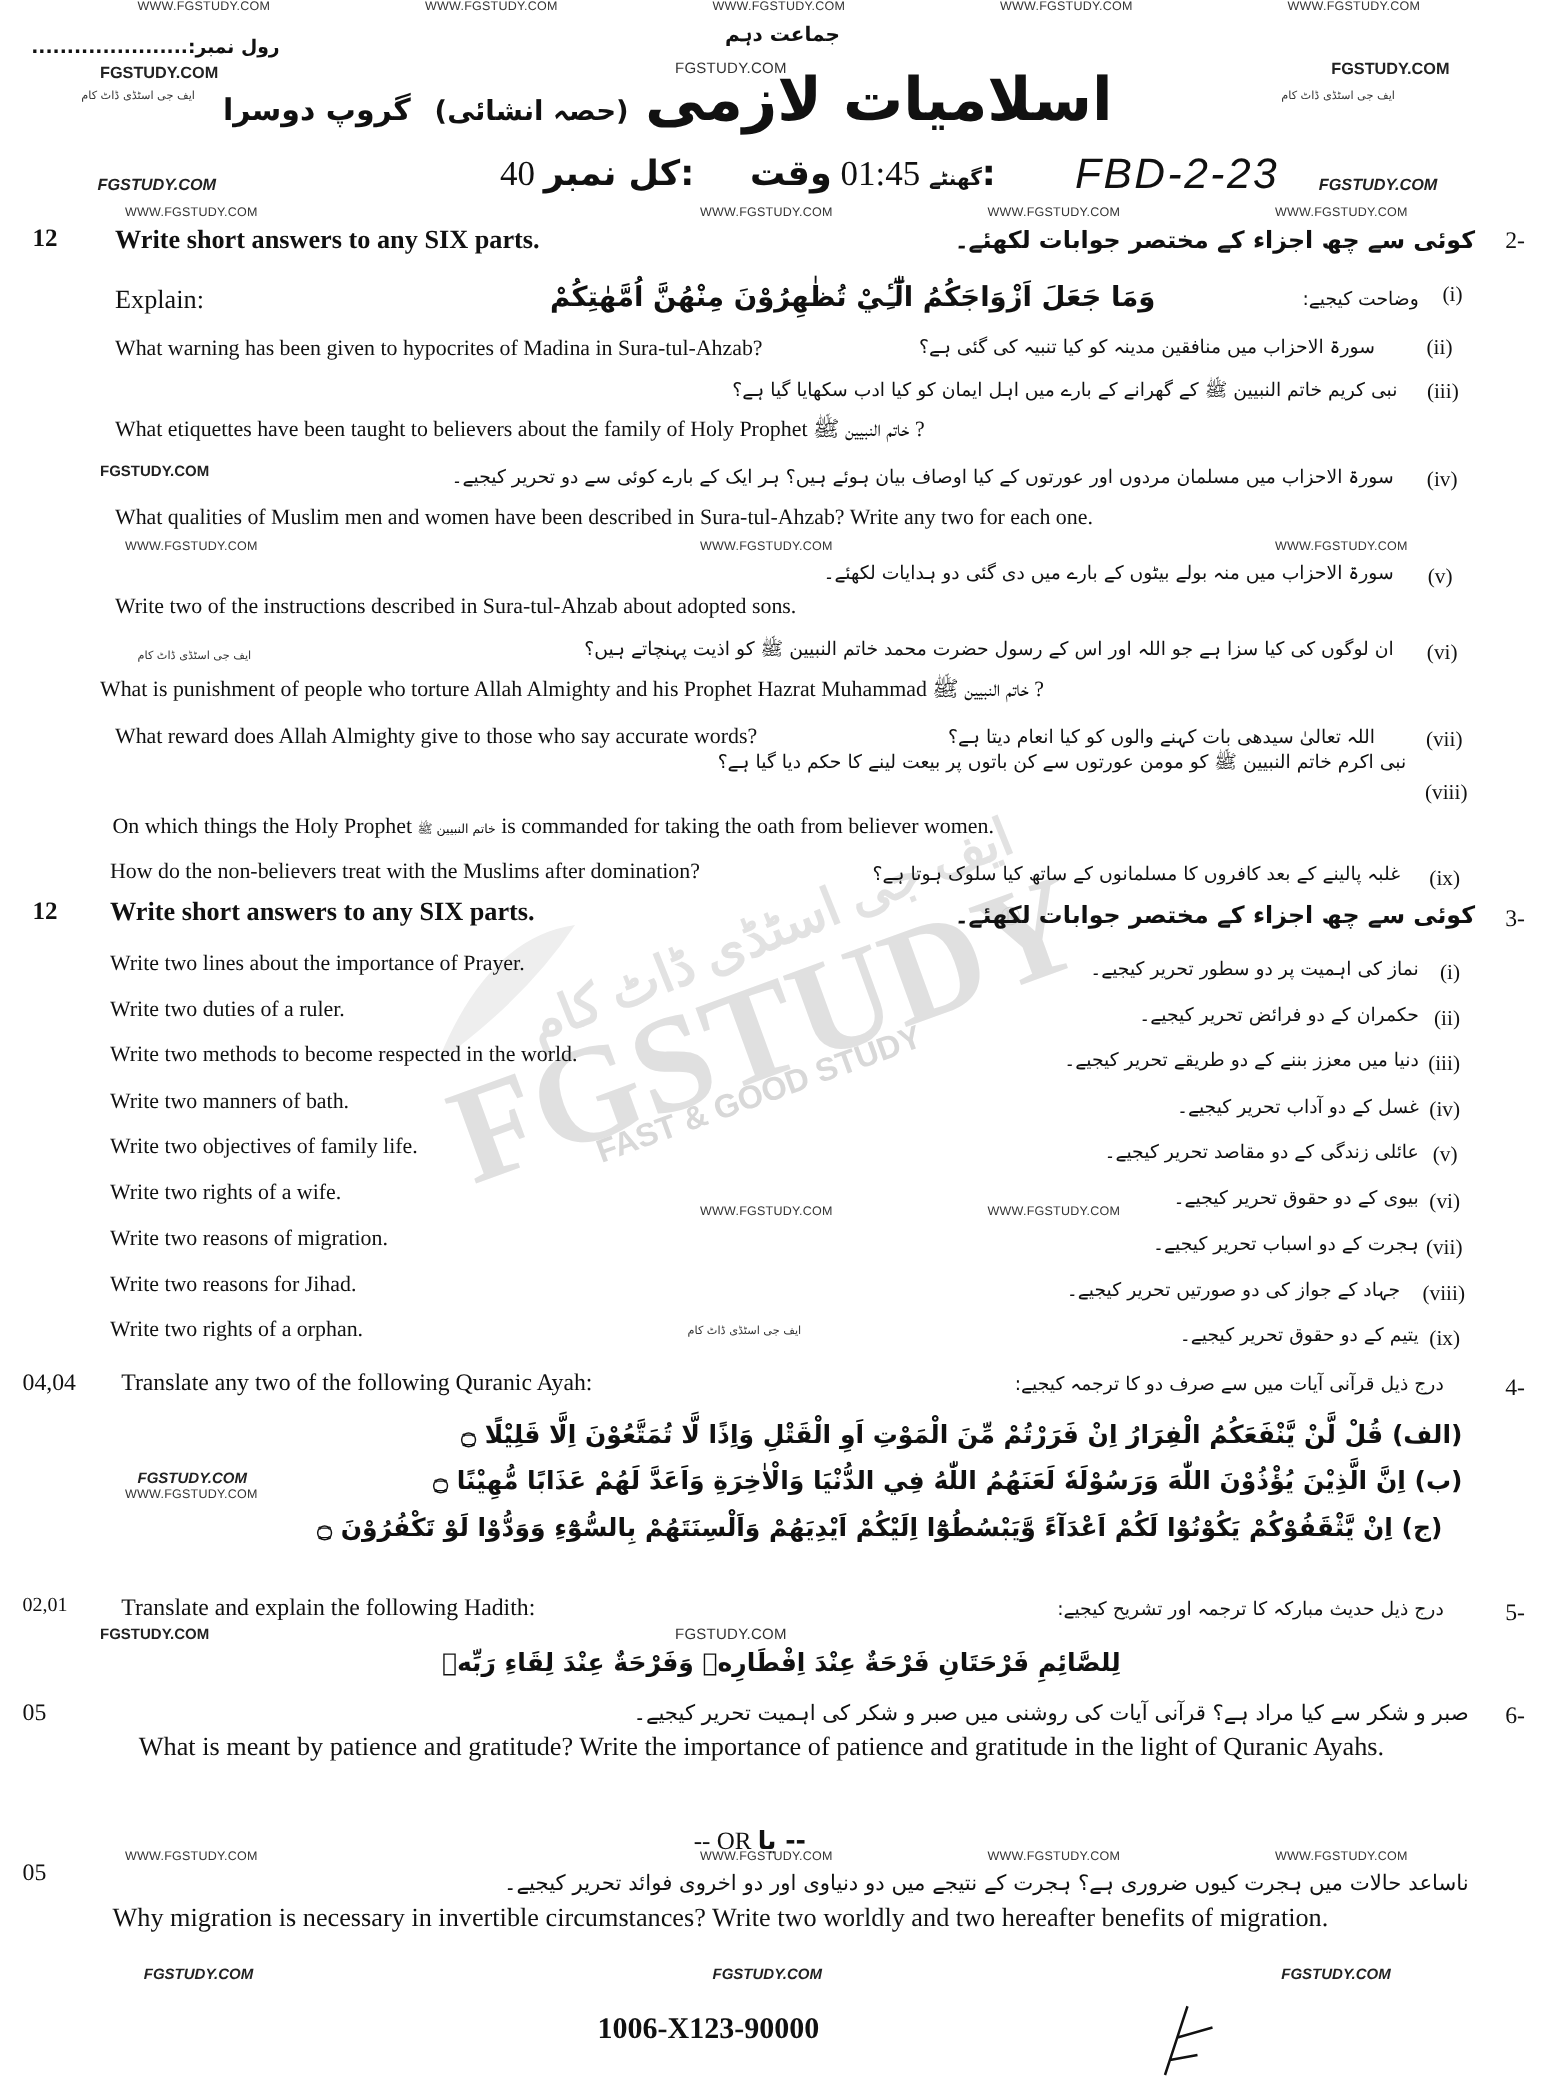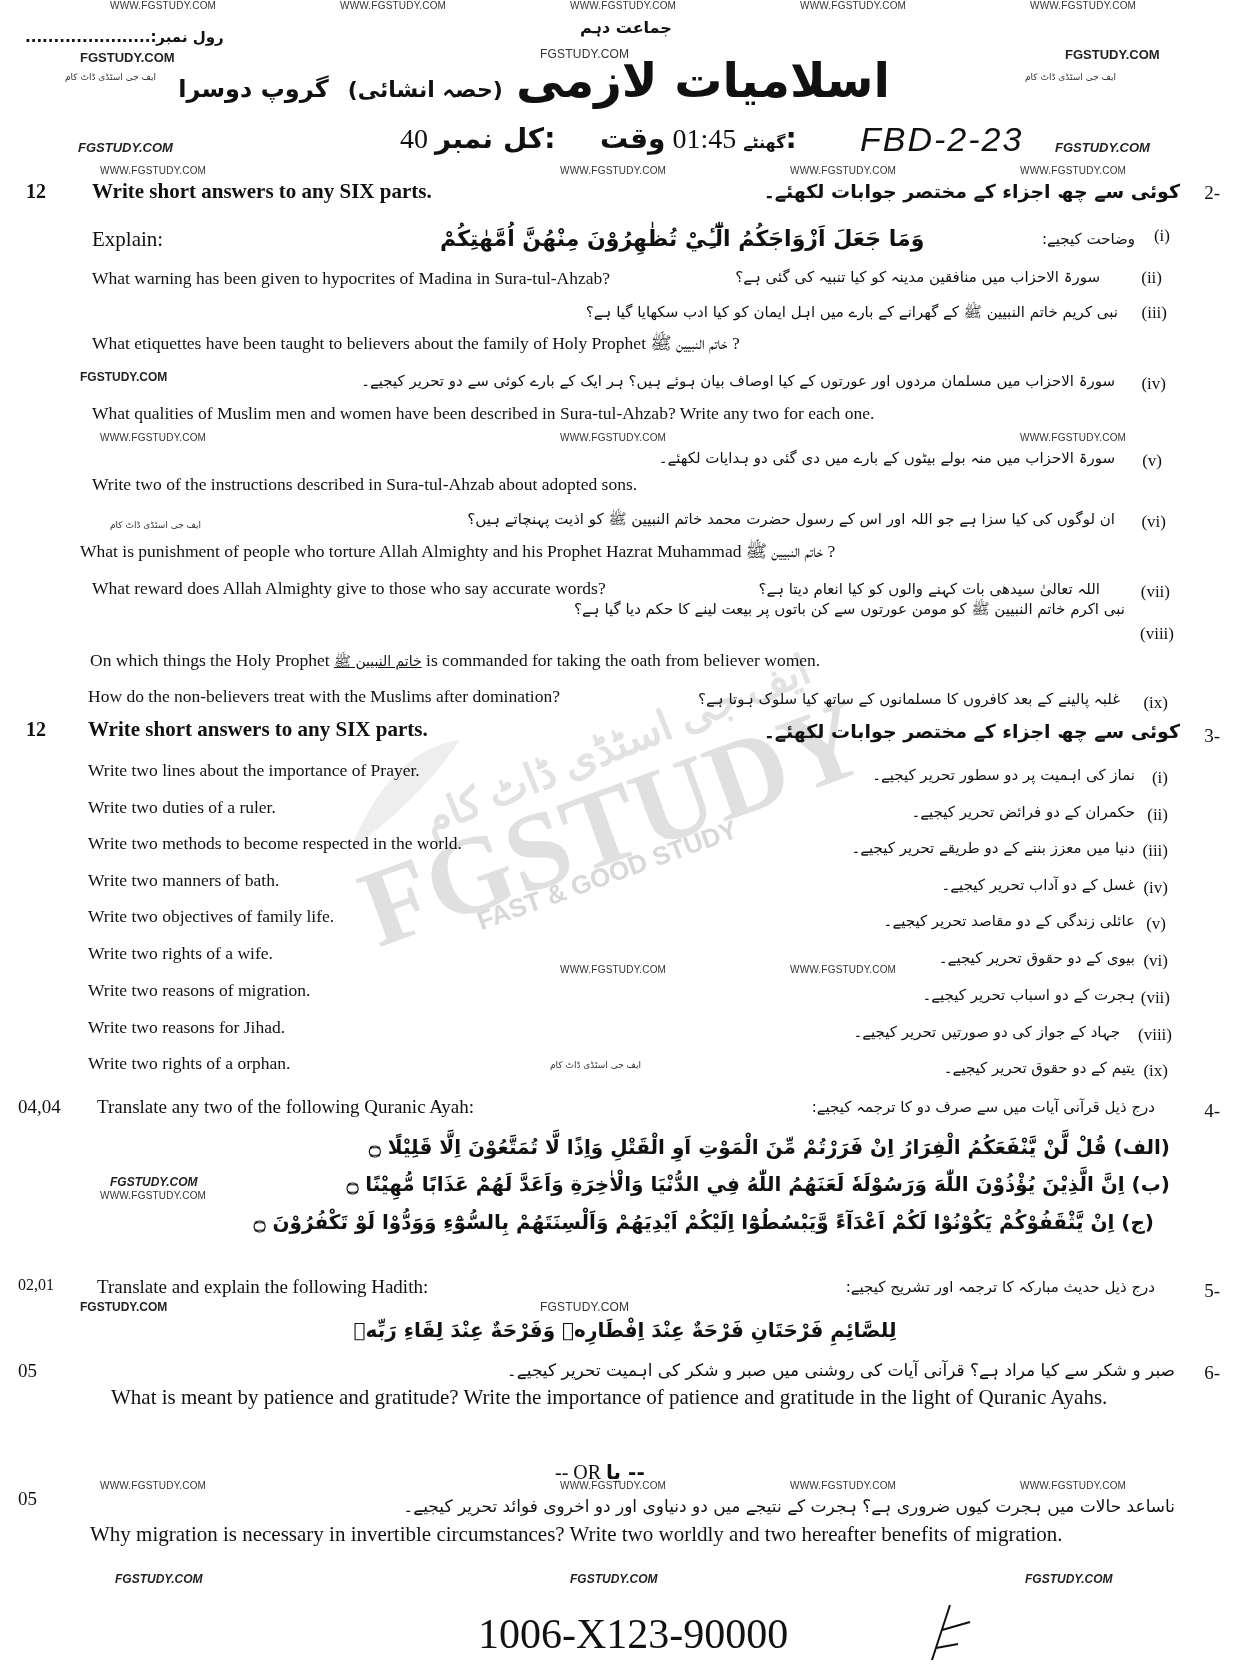--- a/index.html
+++ b/index.html
@@ -118,21 +118,21 @@
   <div class="abs qtext" style="left:80px; top:540px;">What is punishment of people who torture Allah Almighty and his Prophet Hazrat Muhammad خاتم النبیین ﷺ ?</div>
 
   <div class="abs qtext" style="left:92px; top:578px;">What reward does Allah Almighty give to those who say accurate words?</div>
   <div class="abs urdu ur-q" style="right:150px; top:580px;">اللہ تعالیٰ سیدھی بات کہنے والوں کو کیا انعام دیتا ہے؟</div>
   <div class="abs roman" style="right:80px; top:582px;">(vii)</div>
 
   <div class="abs urdu ur-q" style="right:125px; top:600px;">نبی اکرم خاتم النبیین ﷺ کو مومن عورتوں سے کن باتوں پر بیعت لینے کا حکم دیا گیا ہے؟</div>
   <div class="abs roman" style="right:76px; top:624px;">(viii)</div>
   <div class="abs qtext" style="left:90px; top:650px;">
     <span>On which things the Holy Prophet</span>
-    <span class="urdu" style="font-size:14px;text-decoration:underline;">خاتم النبیین ﷺ</span>
+    <span class="urdu" style="font-size:10px;">خاتم النبیین ﷺ</span>
     <span>is commanded for taking the oath from believer women.</span>
   </div>
 
   <div class="abs qtext" style="left:88px; top:686px;">How do the non-believers treat with the Muslims after domination?</div>
   <div class="abs urdu ur-q" style="right:130px; top:690px;">غلبہ پالینے کے بعد کافروں کا مسلمانوں کے ساتھ کیا سلوک ہوتا ہے؟</div>
   <div class="abs roman" style="right:82px; top:693px;">(ix)</div>
 </div>
 
 <div>
   <div class="abs marks" style="left:26px; top:718px;">12</div>
@@ -229,16 +229,16 @@
   <div class="abs wm-small" style="left:1020px; top:1480px;">WWW.FGSTUDY.COM</div>
 
   <div class="abs marks" style="left:18px; top:1488px; font-weight:normal; font-size:19px;">05</div>
   <div class="abs urdu ur-q" style="right:75px; top:1496px; font-size:17px;">ناساعد حالات میں ہجرت کیوں ضروری ہے؟ ہجرت کے نتیجے میں دو دنیاوی اور دو اخروی فوائد تحریر کیجیے۔</div>
   <div class="abs qtext-lg" style="left:90px; top:1522px; width:1100px; white-space:normal; line-height:25px;">Why migration is necessary in invertible circumstances?  Write two worldly and two hereafter benefits of migration.</div>
 </div>
 
 <div class="abs wm-bold-i" style="left:115px; top:1572px; font-size:12px;">FGSTUDY.COM</div>
 <div class="abs wm-bold-i" style="left:570px; top:1572px; font-size:12px;">FGSTUDY.COM</div>
 <div class="abs wm-bold-i" style="left:1025px; top:1572px; font-size:12px;">FGSTUDY.COM</div>
-<div class="abs" style="left:478px; top:1610px; font-size:42px;">1006-X123-90000</div>
+<div class="abs" style="left:478px; top:1610px; font-size:24px;font-weight:bold;">1006-X123-90000</div>
 <svg class="sig" style="left:910px; top:1600px;" width="70" height="65" viewBox="0 0 70 65">
   <path d="M22 60 L40 5 M32 30 L60 22 M26 48 L48 44" stroke="#111" stroke-width="2" fill="none"></path>
 </svg>
 
 </body></html>

